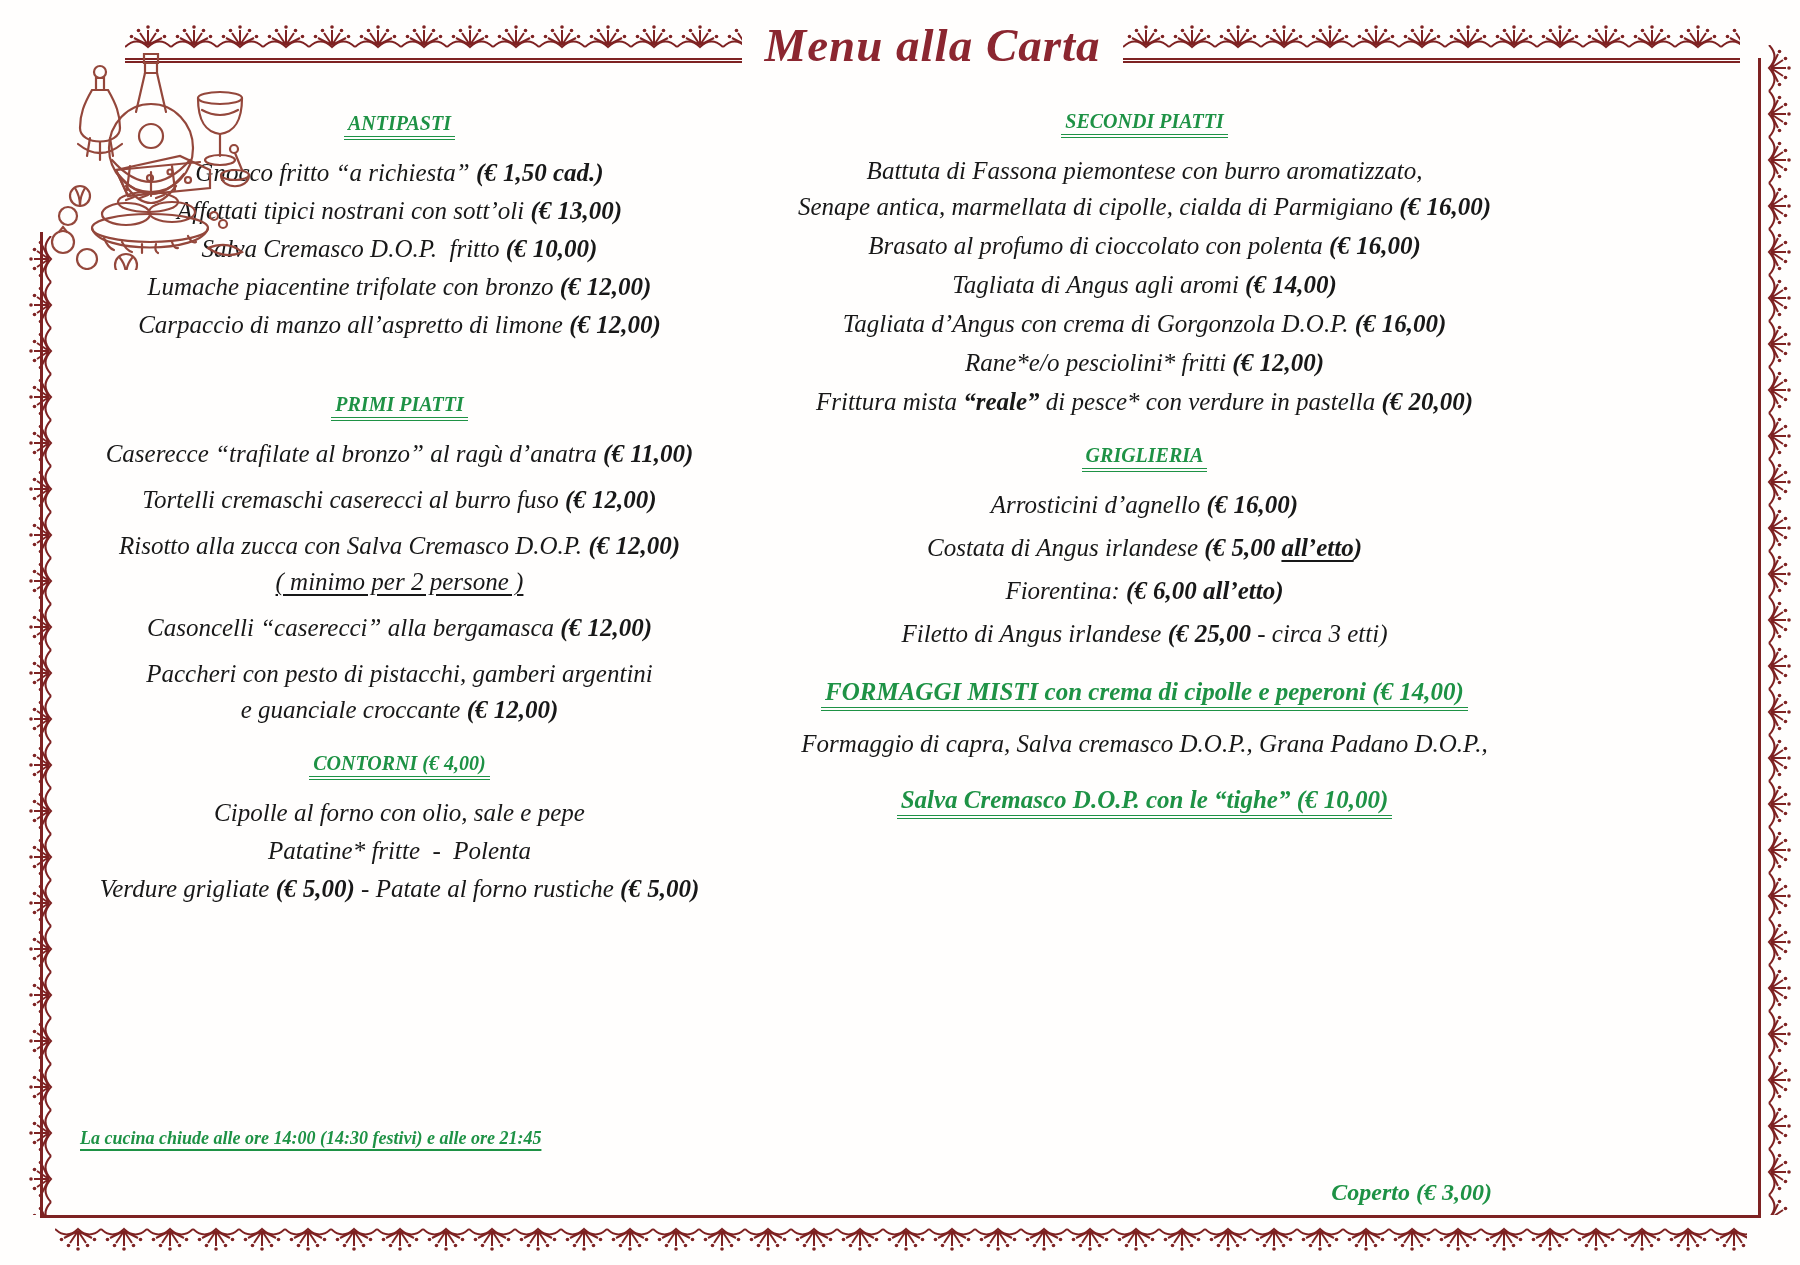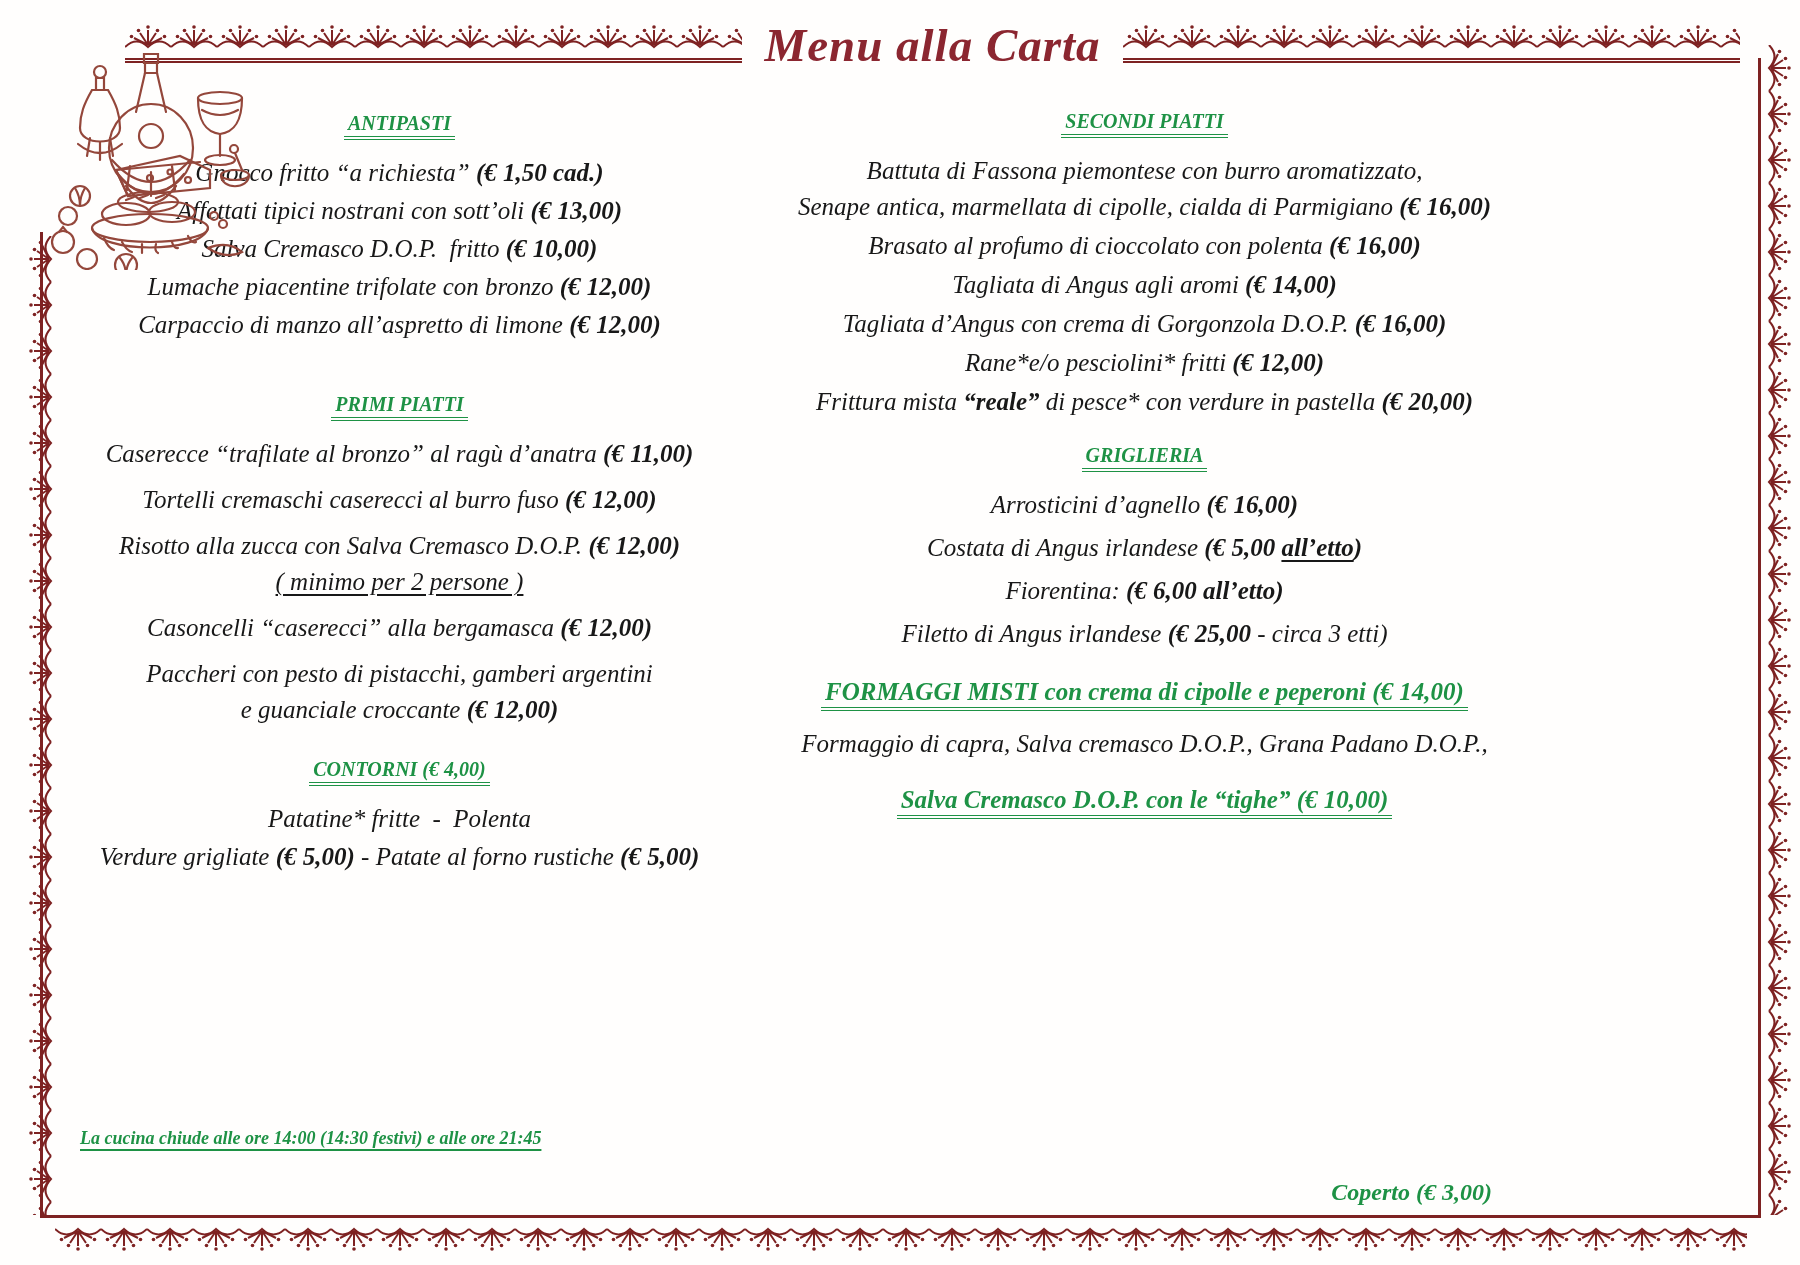--- a/index.html
+++ b/index.html
@@ -51,21 +51,21 @@
     display:inline-block;font-size:20px;font-weight:bold;font-style:italic;
     color:var(--green);border-bottom:4px double var(--green);padding:0 4px 1px 4px;
     white-space:pre-wrap;
   }
   .section.wide .heading-text{font-size:25px;}
   .item{margin:2px 0;font-family:Liberation Serif, serif;}
   .line{font-size:25px;font-style:italic;line-height:1.44;white-space:pre-wrap;}
   .b{font-weight:bold;}
   .u{text-decoration:underline;text-decoration-thickness:2px;text-underline-offset:4px;}
   #col-left .section:nth-child(2){margin-top:50px;}
-  #col-left .section:nth-child(3){margin-top:30px;}
+  #col-left .section:nth-child(3){margin-top:24px;}
   #col-left .section:nth-child(2) .item{margin:10px 0;}
   #col-right .section:nth-child(1) .item{margin:3px 0;}
   #col-right .section:nth-child(2){margin-top:24px;}
   #col-right .section:nth-child(2) .item{margin:7px 0;}
   #col-right .section:nth-child(3){margin-top:26px;}
   #col-right .section:nth-child(4){margin-top:24px;}
   
   .footer-left{
     position:absolute;left:80px;top:1128px;z-index:2;
     font-size:18px;font-weight:bold;font-style:italic;color:var(--green);
@@ -242,20 +242,23 @@
           <div class="line"><span>Casoncelli “caserecci” alla bergamasca </span><span class="b">(€ 12,00)</span></div>
         </div>
         <div class="item">
           <div class="line"><span>Paccheri con pesto di pistacchi, gamberi argentini</span></div>
           <div class="line"><span>e guanciale croccante </span><span class="b">(€ 12,00)</span></div>
         </div>
       </div>
       <div class="section">
         <div class="heading"><span class="heading-text"><span>CONTORNI (€ 4,00)</span></span></div>
         <div class="item">
+          <div class="line"><span>Cipolle al forno con olio, sale e pepe</span></div>
+        </div>
+        <div class="item">
           <div class="line"><span>Patatine* fritte  -  Polenta</span></div>
         </div>
         <div class="item">
           <div class="line"><span>Verdure grigliate </span><span class="b">(€ 5,00)</span><span> - Patate al forno rustiche </span><span class="b">(€ 5,00)</span></div>
         </div>
       </div>
     </div>
   <div class="col" id="col-right">
       <div class="section">
         <div class="heading"><span class="heading-text"><span>SECONDI PIATTI</span></span></div>

